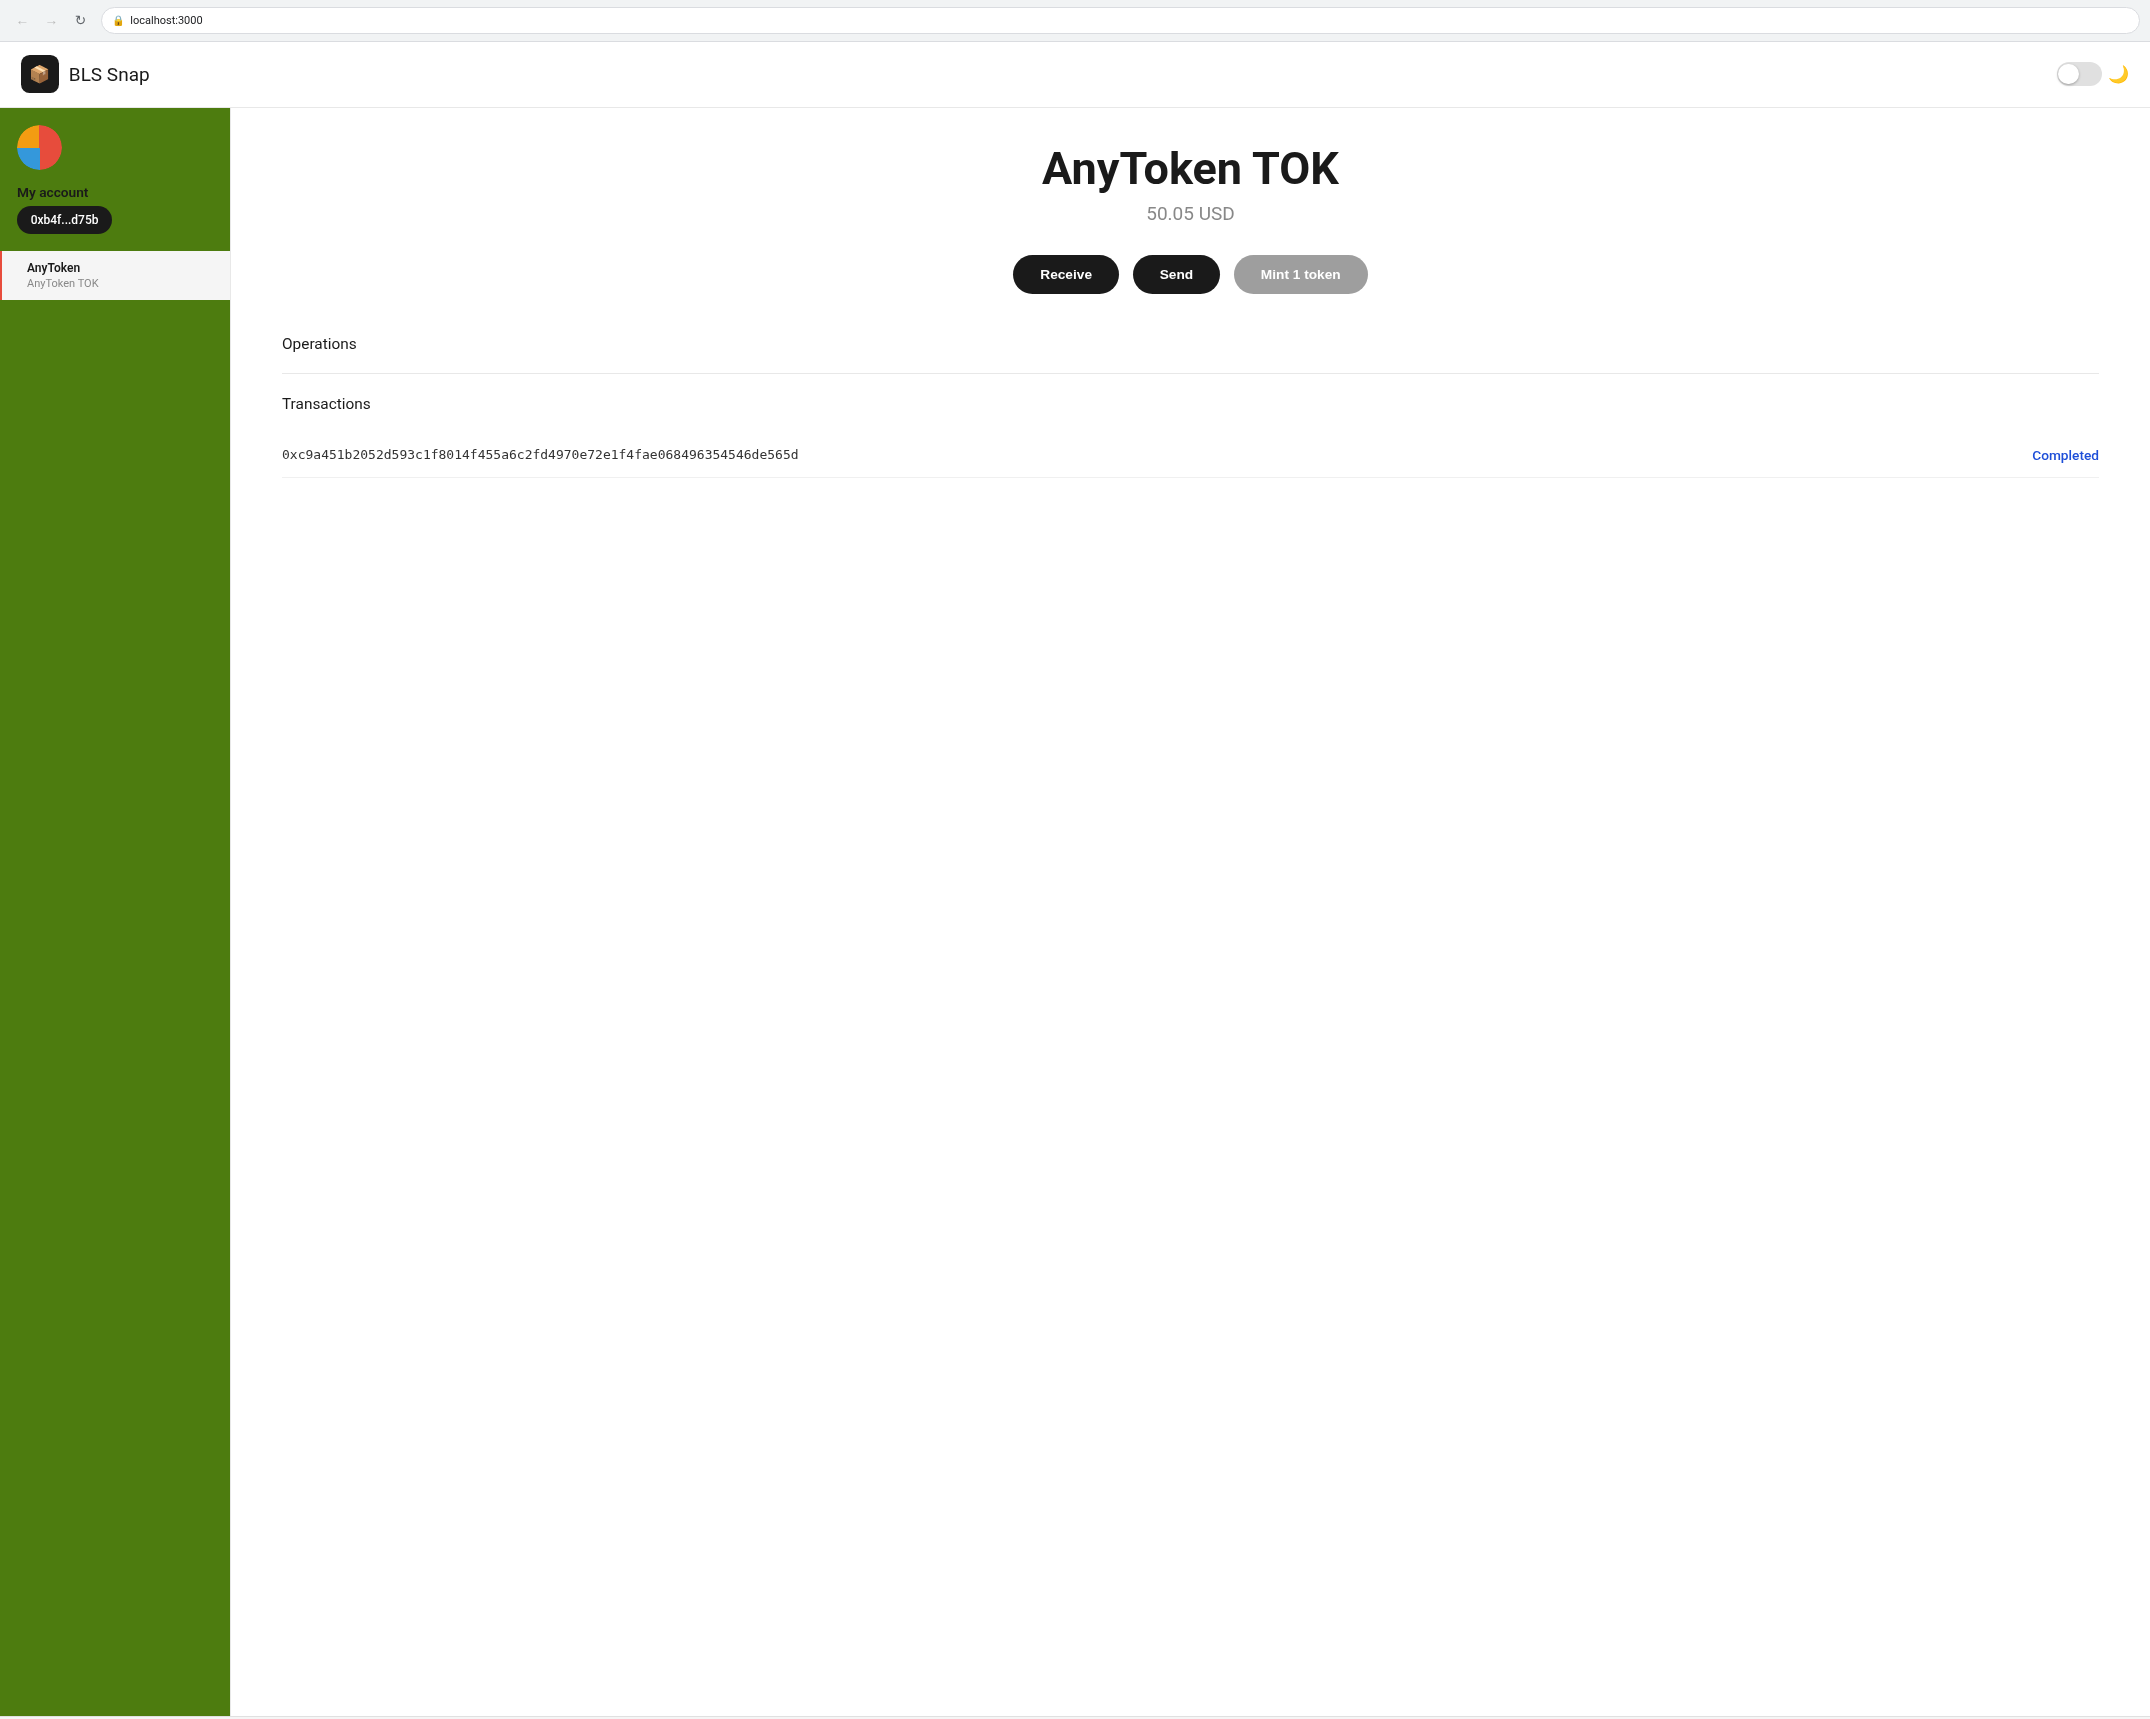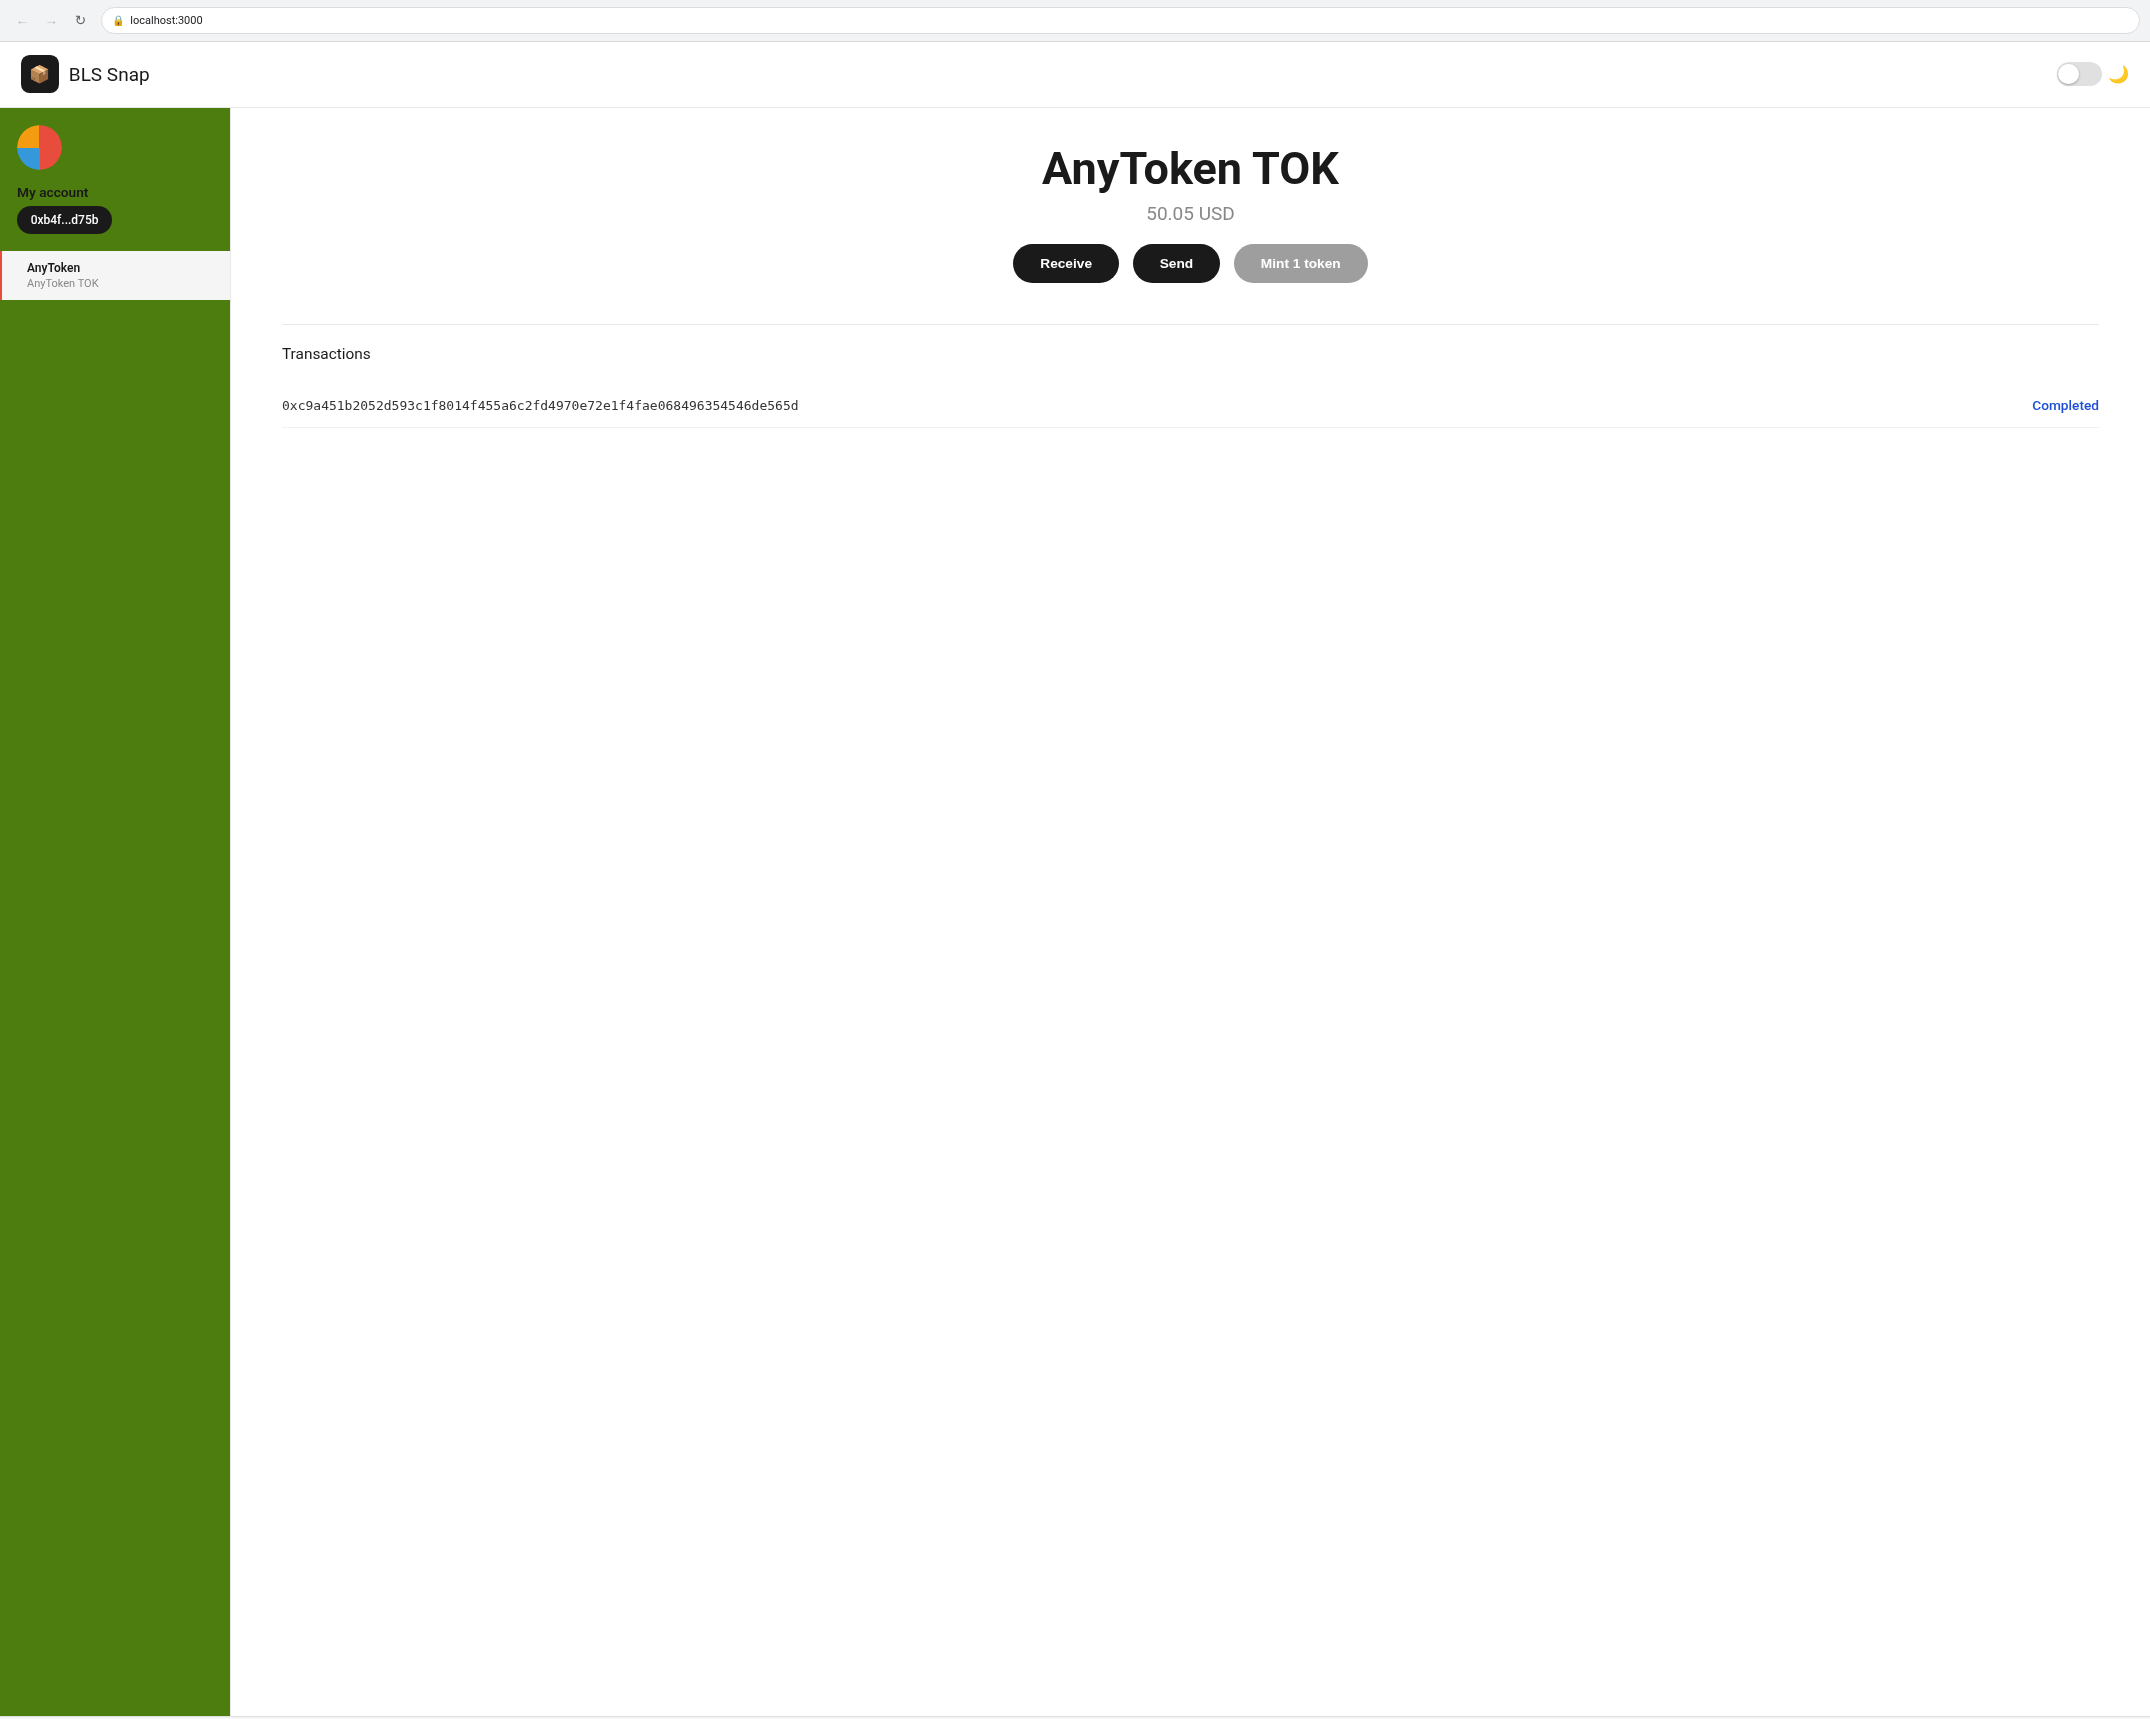--- a/index.html
+++ b/index.html
@@ -167,21 +167,21 @@
       font-size: 45px;
       font-weight: 700;
       color: #1a1a1a;
       text-align: center;
       margin-bottom: 6.8px;
     }
     .token-balance {
       font-size: 19px;
       color: #888;
       text-align: center;
-      margin-bottom: 19px;
+      margin-bottom: 30px;
     }
     .action-buttons {
       display: flex;
       justify-content: center;
       gap: 13.7px;
       margin-bottom: 41px;
     }
     .btn-action {
       padding: 12px 27px;
       border-radius: 26px;
@@ -287,20 +287,23 @@
   <div class="main-content">
     <h1 class="token-title">AnyToken TOK</h1>
     <div class="token-balance">50.05 USD</div>
 
     <div class="action-buttons">
       <button class="btn-action btn-dark">Receive</button>
       <button class="btn-action btn-dark">Send</button>
       <button class="btn-action btn-gray">Mint 1 token</button>
     </div>
 
+    <div>
+      <div class="section-title">Operations</div>
+    </div>
 
     <hr class="section-divider">
 
     <div class="transactions-section">
       <div class="section-title">Transactions</div>
 
       <div class="transaction-row">
         <span class="tx-hash">0xc9a451b2052d593c1f8014f455a6c2fd4970e72e1f4fae068496354546de565d</span>
         <span class="tx-status-completed">Completed</span>
       </div>

